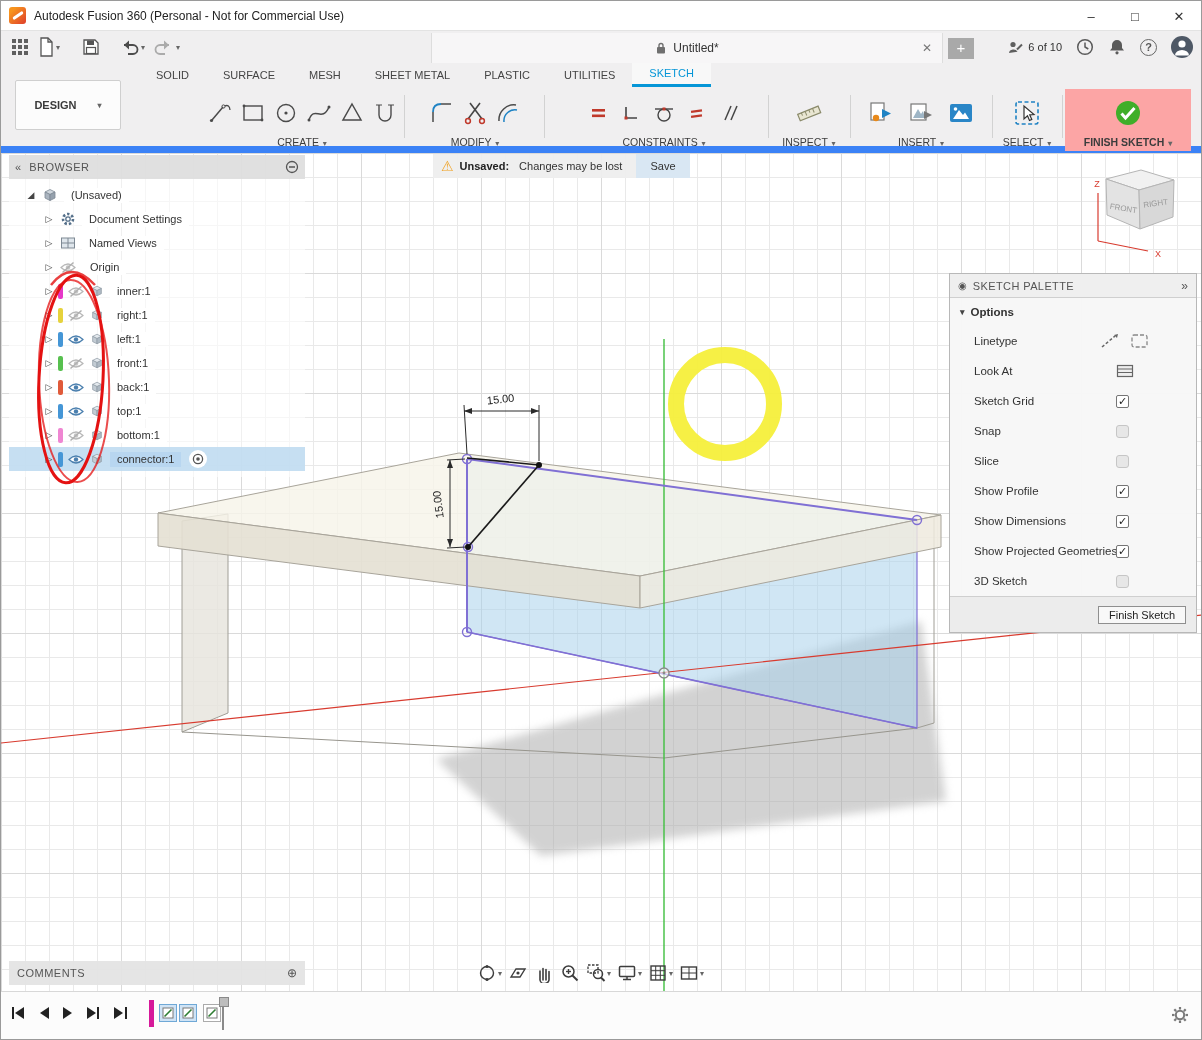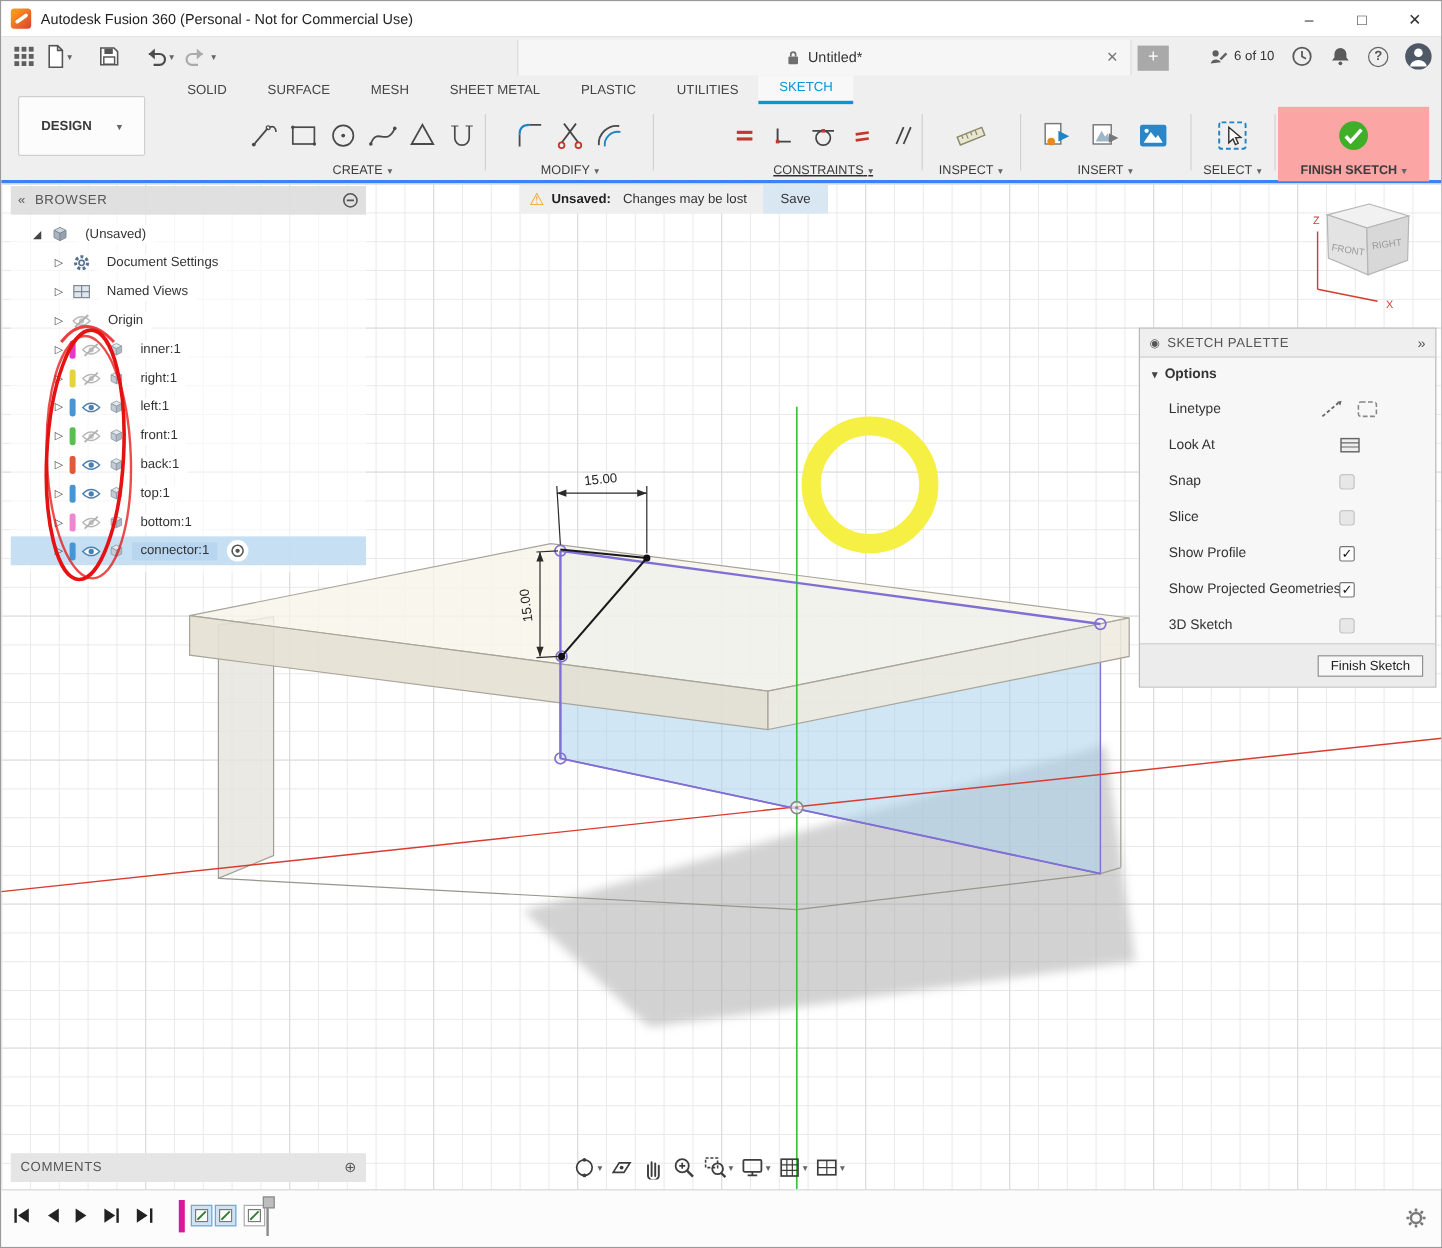--- a/index.html
+++ b/index.html
@@ -28,28 +28,28 @@
   .job-status { display:flex; align-items:center; gap:4px; font-size:11px; color:#333; }
   .help-circle { width:17px; height:17px; border:1.5px solid #666; border-radius:50%; font-size:11px; font-weight:bold; color:#555; display:flex; align-items:center; justify-content:center; }
   .avatar { width:22px; height:22px; border-radius:50%; background:#4e5866; overflow:hidden; }
 
   
   .ribbon-tabs { position:absolute; top:62px; left:0; right:0; height:24px; background:#f0eff0; display:flex; padding-left:138px; }
   .rtab { padding:0 17px; font-size:11px; color:#444; line-height:24px; }
   .rtab.active { color:#0696d7; background:#f8f8f8; border-bottom:3px solid #0696d7; line-height:21px; }
 
   
-  .toolbar { position:absolute; top:86px; left:0; right:0; height:66px; background:#f0eff0; border-bottom:3px solid #3b82f6; }
+  .toolbar { position:absolute; top:86px; left:0; right:0; height:66px; background:#f0eff0; border-bottom:7px solid #3b82f6; }
   .design-btn { position:absolute; top:79px; left:14px; width:106px; height:50px; background:#fcfcfc; border:1px solid #cfcfcf; border-radius:2px; display:flex; align-items:center; justify-content:center; gap:20px; font-size:11px; font-weight:bold; color:#3a3a3a; z-index:5; }
   .tgroup { position:absolute; top:2px; display:flex; flex-direction:column; height:62px; }
   .tg-icons { flex:1; display:flex; align-items:center; justify-content:center; gap:7px; }
   .tg-label { text-align:center; font-size:10.5px; color:#3c3c3c; padding-bottom:3px; }
   .g-create { left:200px; width:202px; }
   .g-modify { left:408px; width:132px; }
-  .g-constraints { left:576px; width:218px;text-decoration:underline; }
+  .g-constraints { left:554px; width:218px; }
   .g-inspect { left:770px; width:76px; }
   .g-insert { left:852px; width:136px; }
   .g-select { left:994px; width:64px; }
   .g-finish { left:1064px; width:126px; background:#fca5a5; }
   .tdivider { position:absolute; top:8px; bottom:8px; width:1px; background:#d2d2d2; }
 
   
   .canvas { position:absolute; top:152px; left:0; width:1202px; height:838px; background-color:#ffffff;
     background-image:
       linear-gradient(to right,#dadada 1px,transparent 1px),
@@ -709,33 +709,45 @@
         <span class="p-label">Look At</span>
         <span class="p-control">
           <svg width="18" height="14" viewBox="0 0 18 14">
               <rect x="1.5" y="1.5" width="15" height="11" fill="#eee" stroke="#666" stroke-width="1.2"></rect>
               <line x1="1.5" y1="5" x2="16.5" y2="5" stroke="#666"></line>
               <line x1="1.5" y1="8.5" x2="16.5" y2="8.5" stroke="#666"></line>
             </svg>
         </span>
       </div>
       <div class="p-row">
+        <span class="p-label">Sketch Grid</span>
+        <span class="p-control">
+            <span class="cb" data-checked="true"></span>
+          </span>
+      </div>
+      <div class="p-row">
         <span class="p-label">Snap</span>
         <span class="p-control">
             <span class="cb" data-checked="false"></span>
           </span>
       </div>
       <div class="p-row">
         <span class="p-label">Slice</span>
         <span class="p-control">
             <span class="cb" data-checked="false"></span>
           </span>
       </div>
       <div class="p-row">
         <span class="p-label">Show Profile</span>
+        <span class="p-control">
+            <span class="cb" data-checked="true"></span>
+          </span>
+      </div>
+      <div class="p-row">
+        <span class="p-label">Show Dimensions</span>
         <span class="p-control">
             <span class="cb" data-checked="true"></span>
           </span>
       </div>
       <div class="p-row">
         <span class="p-label">Show Projected Geometries</span>
         <span class="p-control">
             <span class="cb" data-checked="true"></span>
           </span>
       </div>

